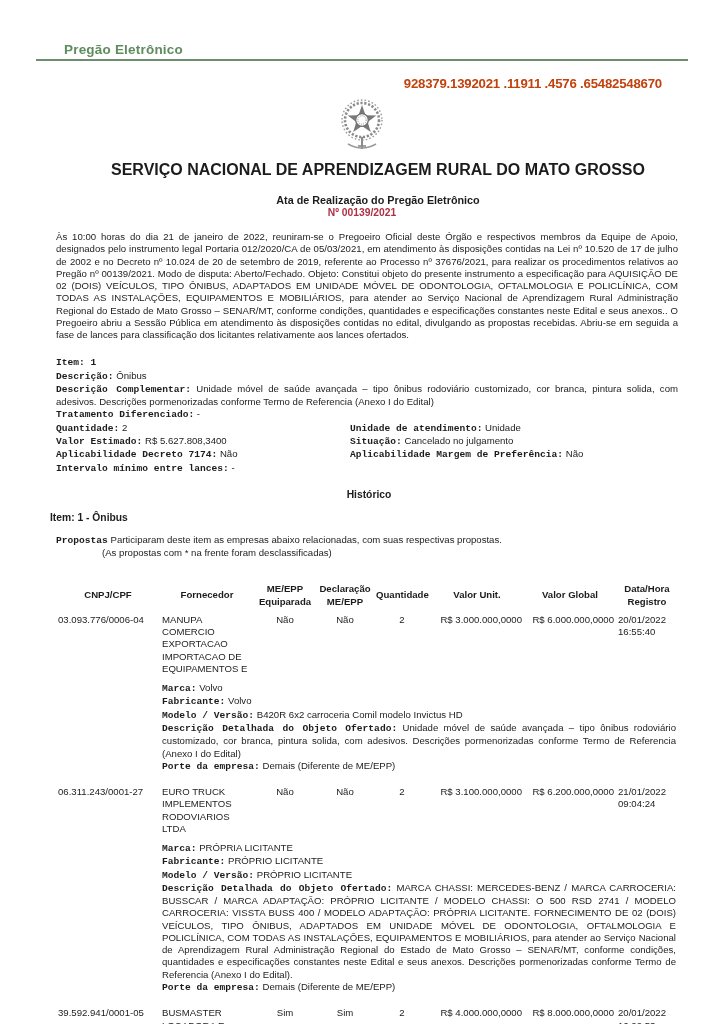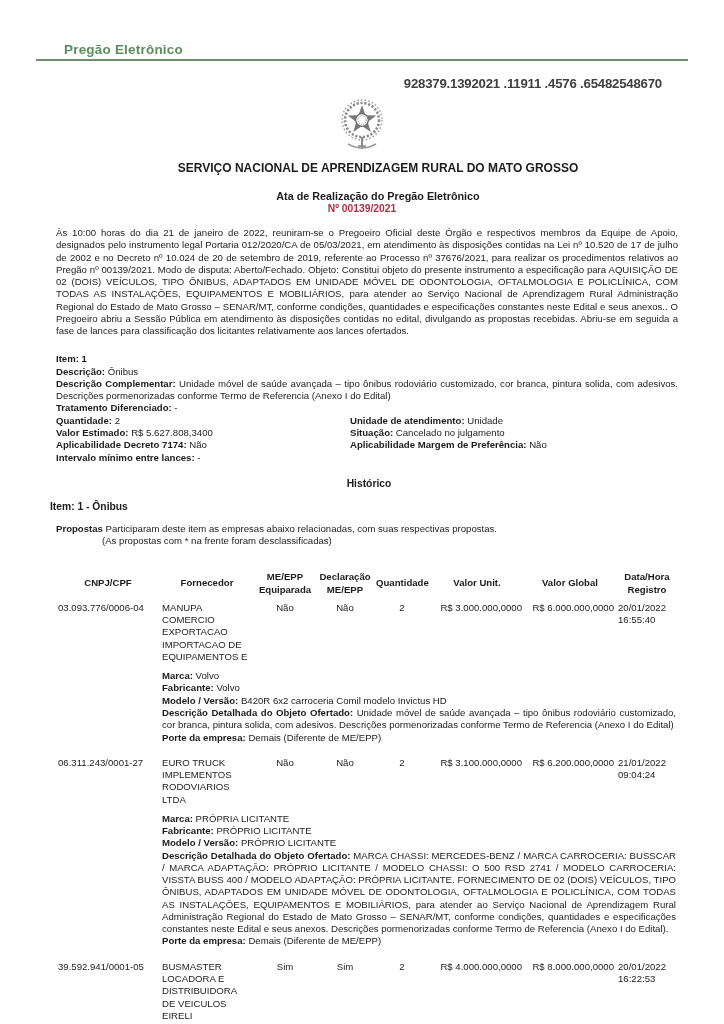--- a/index.html
+++ b/index.html
@@ -1,30 +1,30 @@
 <!DOCTYPE html>
 <html lang="pt-br"><head>
 <meta charset="utf-8">
 <style>
   html,body{margin:0;padding:0;background:#ffffff;}
   .page{
     width:724px;height:1024px;overflow:hidden;position:relative;
     background:#ffffff;color:#1c1c1c;
     font-family:"Liberation Sans",sans-serif;
   }
-  .b{font-weight:bold;}
+  .b{font-weight:bold;font-family:Liberation Mono, monospace;}
   
   .hdr{margin:40px 36px 0 36px;border-bottom:2px solid #6e8d6e;padding:0 0 1px 28px;}
   .hdr-title{color:#5e8c5e;font-weight:bold;font-size:13.5px;letter-spacing:.2px;}
   
-  .barcode{margin:15px 62px 0 0;text-align:right;font-weight:bold;font-size:13.2px;letter-spacing:-.2px;color:#404040;}
+  .barcode{margin:15px 62px 0 0;text-align:right;font-weight:bold;font-size:13.2px;letter-spacing:-.2px;color:#c2410c;}
   
   .arms{margin-top:3px;text-align:center;height:62px;}
   .arms svg{display:inline-block;}
-  .org{margin-top:5px;text-align:center;font-weight:bold;font-size:12px;padding-left:32px;}
+  .org{margin-top:5px;text-align:center;font-weight:bold;font-size:16px;padding-left:32px;}
   .doc-title{margin-top:15px;text-align:center;font-weight:bold;font-size:10.8px;padding-left:32px;}
   .doc-num{margin-top:1px;text-align:center;font-weight:bold;font-size:10.3px;color:#ae3044;}
   
   .measure{margin-left:56px;margin-right:46px;font-size:9.6px;line-height:1.28;}
   .intro{margin-top:13px;text-align:justify;}
   
   .item-sec{margin-top:16px;}
   .just{text-align:justify;}
   .cols{display:grid;grid-template-columns:294px 1fr;}
   

